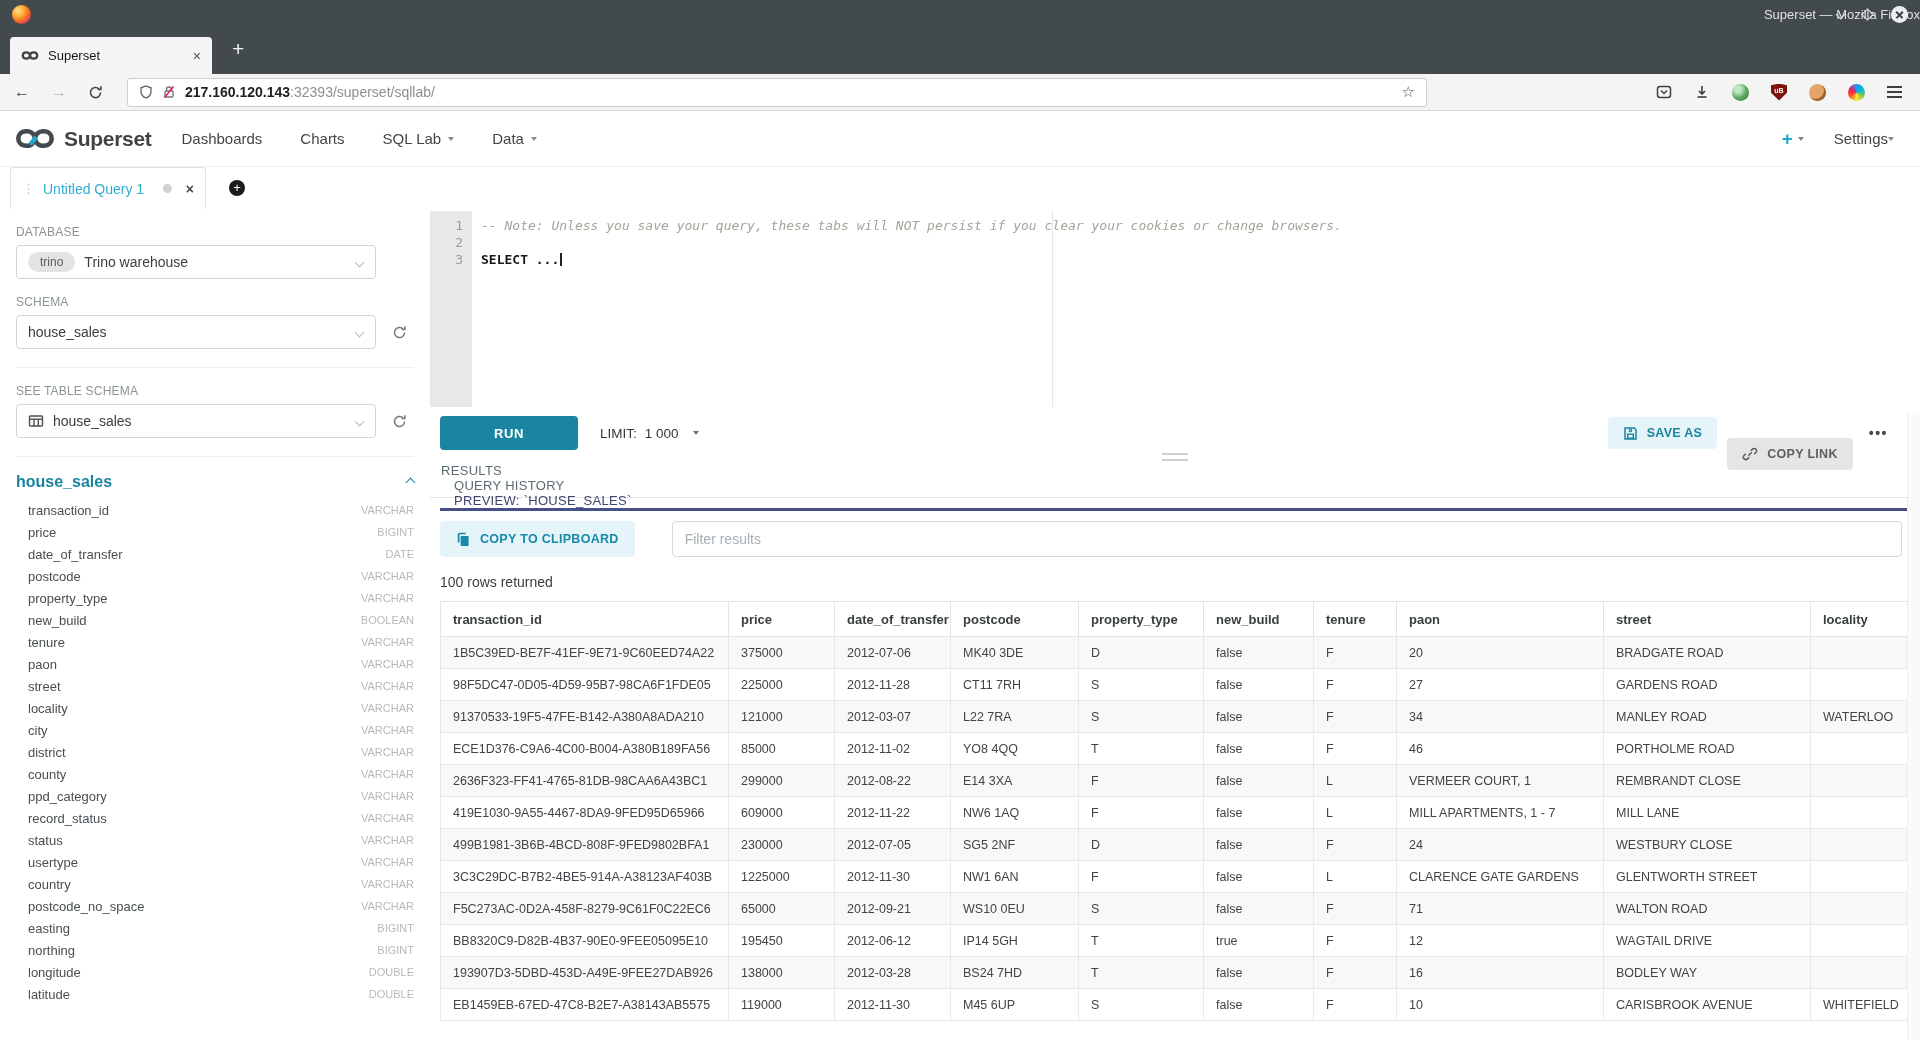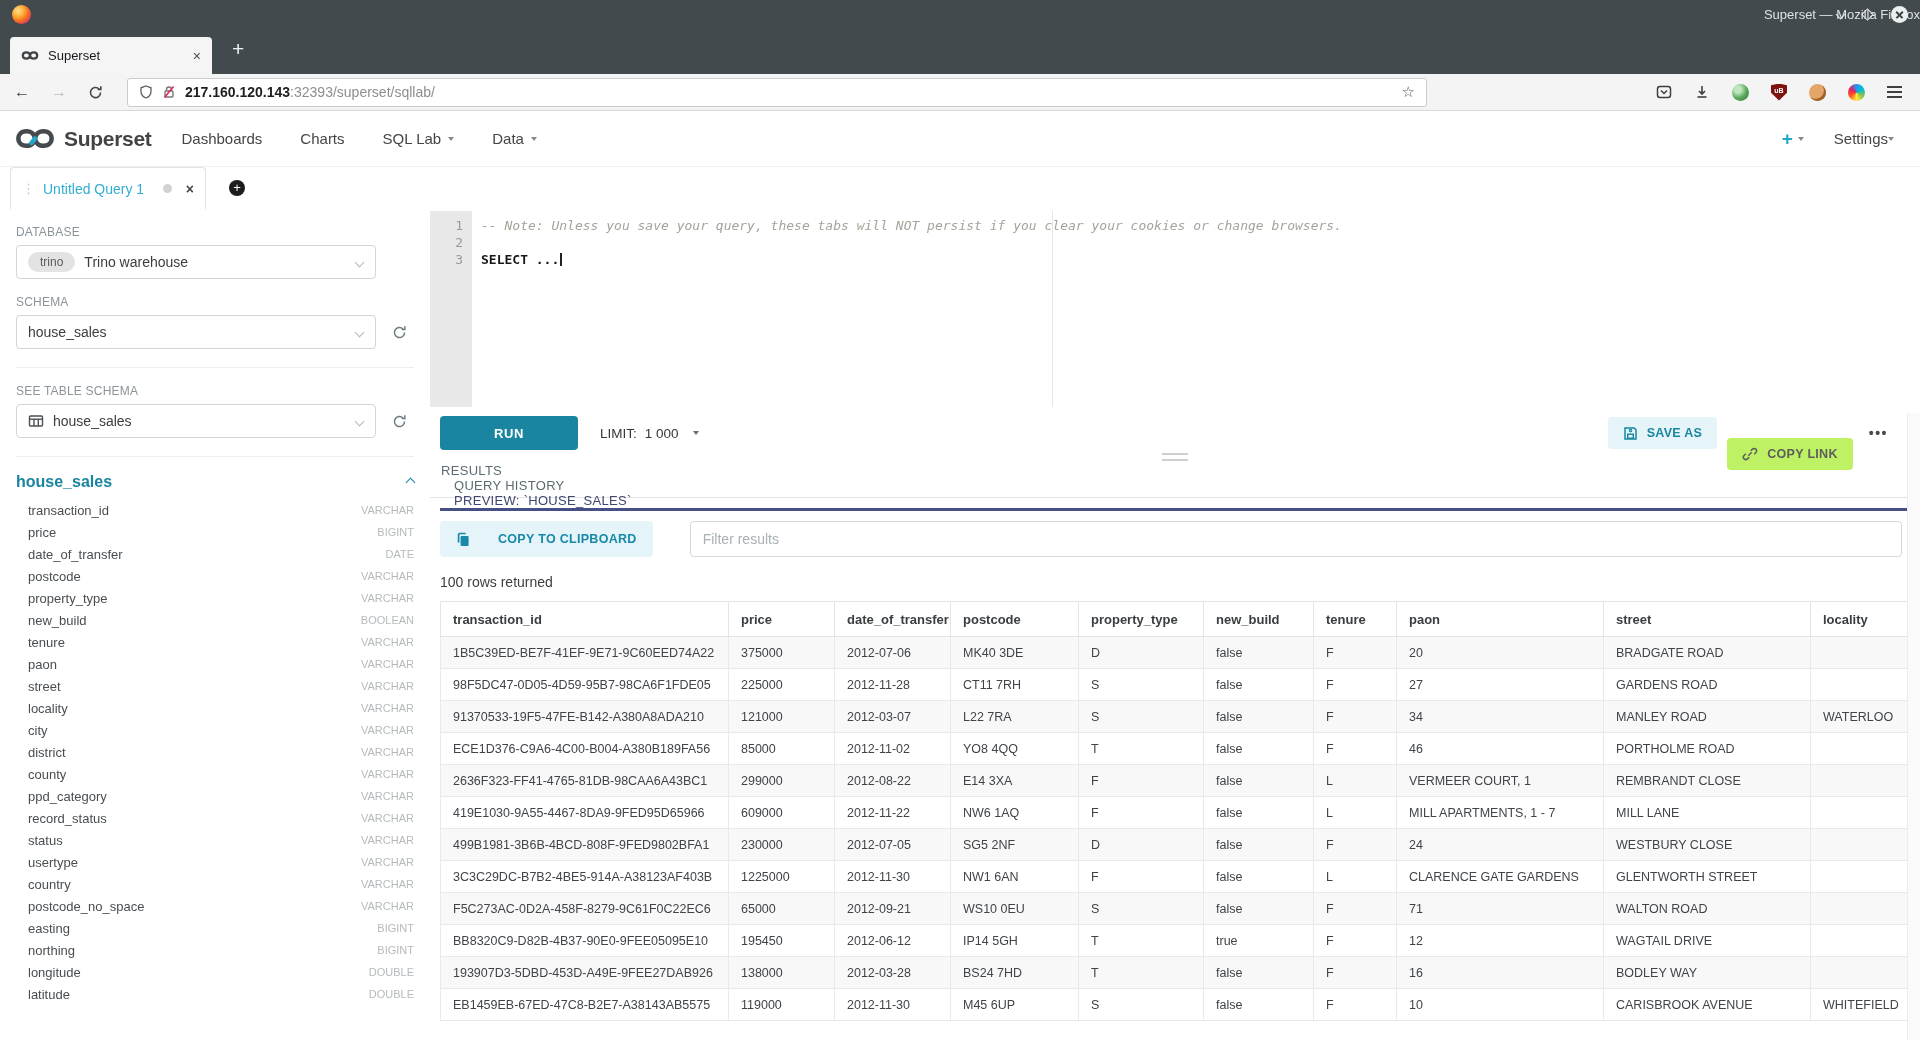--- a/index.html
+++ b/index.html
@@ -93,33 +93,33 @@
   .cursor{display:inline-block;width:1.5px;height:13px;background:#222;vertical-align:-2px;margin-left:1px;}
   .ruler{position:absolute;left:622px;top:0;bottom:0;width:1px;background:#e7e7e7;}
 
   .run-toolbar{height:34px;margin-top:9px;display:flex;align-items:center;padding:0 32px 0 10px;}
   .run-btn{width:138px;height:34px;background:var(--teal-dark);color:#fff;border:none;border-radius:4px;font-weight:bold;font-size:13px;letter-spacing:.6px;font-family:inherit;}
   .limit-ctl{margin-left:22px;font-size:13.5px;color:#373737;display:flex;align-items:center;gap:8px;}
   .limit-caret{border-top-color:#6e6e6e;margin-left:6px;}
   .right-actions{margin-left:auto;display:flex;align-items:center;gap:10px;}
   .saveas-btn,.copylink-btn{height:32px;padding:0 15px;border:none;border-radius:4px;font-weight:bold;font-size:12.5px;display:flex;align-items:center;gap:9px;font-family:inherit;letter-spacing:.3px;}
   .saveas-btn{background:var(--teal-bg);color:var(--teal-dark);}
-  .copylink-btn{background:#bef264;color:#5e5e5e;margin-top:41px;}
+  .copylink-btn{background:#e5e5e5;color:#5e5e5e;margin-top:41px;}
   .more-btn{color:#4a4a4a;font-size:14px;letter-spacing:1.5px;font-weight:bold;margin-left:6px;}
 
   .splitter{height:13px;display:flex;align-items:center;justify-content:center;}
   .grip{width:26px;height:8px;border-top:2px solid #cfcfcf;border-bottom:2px solid #cfcfcf;}
 
   .south-tabs{display:flex;padding-left:10px;border-bottom:1px solid #e2e2e2;height:35px;flex-direction:column;}
   .stab{padding:0 14px;display:flex;align-items:center;font-size:13px;color:#5c6b72;letter-spacing:.3px;}
   .stab:first-child{padding-left:1px;}
   .stab.active{color:#3e466f;border-bottom:3px solid var(--indicator);}
 
   .results-toolbar{display:flex;align-items:center;gap:10px;padding:23px 18px 0 10px;}
-  .copy-btn{height:36px;padding:0 16px;background:var(--teal-bg);color:#1889a8;border:none;border-radius:4px;font-weight:bold;font-size:12.5px;display:flex;align-items:center;gap:28px;font-family:inherit;letter-spacing:.3px;}
+  .copy-btn{height:36px;padding:0 16px;background:var(--teal-bg);color:#1889a8;border:none;border-radius:4px;font-weight:bold;font-size:12.5px;display:flex;align-items:center;gap:10px;font-family:inherit;letter-spacing:.3px;}
   .filter-input{flex:1;height:36px;border:1px solid #d7d7d7;border-radius:4px;padding:0 12px;font-size:14px;color:#333;font-family:inherit;outline:none;margin-left:27px;}
   .filter-input::placeholder{color:#a7b0b5;}
 
   .rows-returned{font-size:14px;color:#3d3d3d;padding:17px 0 11px 10px;}
 
   .grid{padding-left:10px;overflow:hidden;}
   table{border-collapse:collapse;table-layout:fixed;width:1480px;}
   th,td{border:1px solid #e9e9e9;padding:0 12px;text-align:left;white-space:nowrap;overflow:hidden;font-size:12.5px;color:#404448;height:32px;}
   th{font-weight:bold;font-size:13px;color:#393e41;height:35px;border-color:#e4e4e4;}
   tbody tr:nth-child(odd){background:#f8f8f8;}

